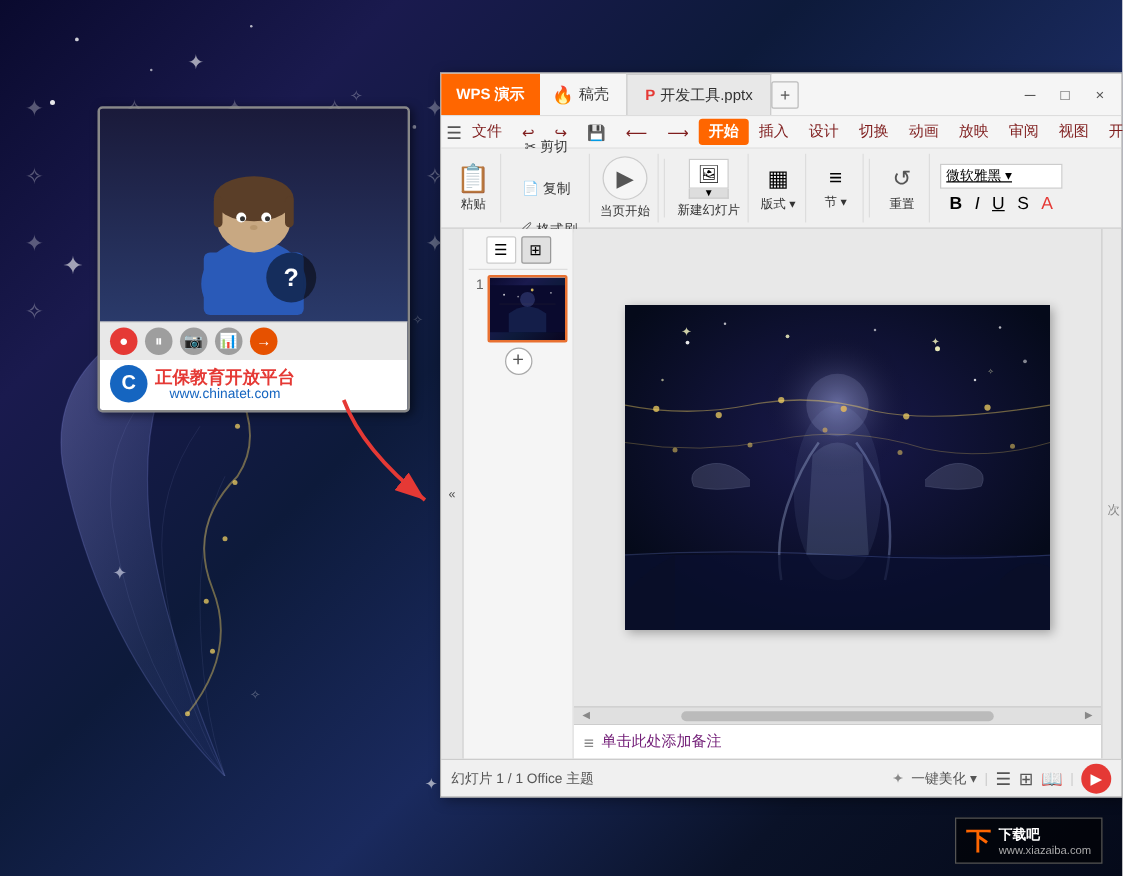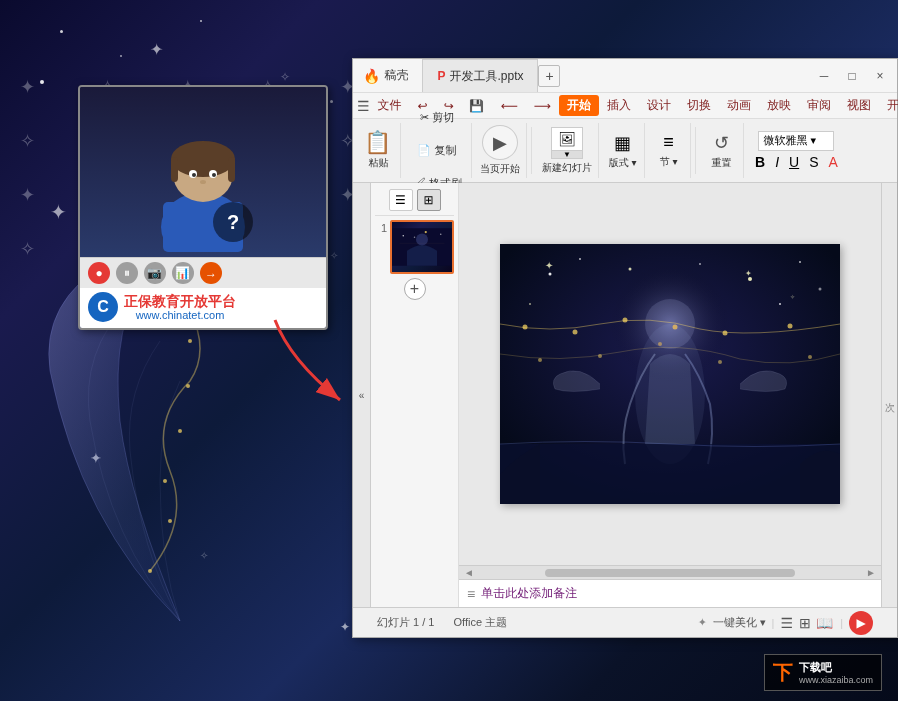--- a/index.html
+++ b/index.html
@@ -480,24 +480,24 @@
       margin-right: 6px;
     }
 
     
     .status-bar {
       background: #f0f0f0;
       height: 30px;
       border-top: 1px solid #ccc;
       display: flex;
       align-items: center;
-      padding: 0 24px;
+      padding: 0 8px;
       font-size: 11px;
       color: #555;
-      gap: 19px;
+      gap: 3px;
       flex-shrink: 0;
     }
 
     .status-right {
       margin-left: auto;
       display: flex;
       align-items: center;
       gap: 6px;
     }
 
@@ -701,20 +701,23 @@
     <marker id="arrowhead" markerWidth="8" markerHeight="6" refX="8" refY="3" orient="auto">
       <polygon points="0 0, 8 3, 0 6" fill="#e53935"></polygon>
     </marker>
   </defs>
   <path d="M 15 20 Q 30 60 80 100" stroke="#e53935" stroke-width="3" fill="none" marker-end="url(#arrowhead)"></path>
 </svg>
 
 <div class="wps-window">
 
   <div class="title-bar">
+    <div class="tab-wps">
+      <span>WPS 演示</span>
+    </div>
     <div class="tab-kegou">
       <span class="kegou-icon">🔥</span>
       <span>稿壳</span>
     </div>
     <div class="tab-file">
       <span class="file-icon-p">P</span>
       <span>开发工具.pptx</span>
     </div>
     <button class="new-tab-btn">+</button>
     <div class="title-spacer"></div>
@@ -793,21 +796,21 @@
 
     <div style="width:1px;background:#ddd;margin:4px 2px;"></div>
 
     <div class="ribbon-group">
       <div style="font-size:18px;cursor:pointer;color:#555">↺</div>
       <div class="ribbon-label">重置</div>
     </div>
 
     <div class="ribbon-group" style="gap:2px;">
 
-      <div style="width:76px;height:20px;border:1px solid #ccc;background:white;font-size:11px;display:flex;align-items:center;padding:0 4px;cursor:text;">微软雅黑 ▾</div>
+      <div style="width:98px;height:20px;border:1px solid #ccc;background:white;font-size:11px;display:flex;align-items:center;padding:0 4px;cursor:text;text-decoration:underline;">微软雅黑 ▾</div>
       <div class="ribbon-btn-row" style="gap:4px;">
         <span style="font-weight:bold;cursor:pointer;padding:1px 3px;font-size:14px;">B</span>
         <span style="font-style:italic;cursor:pointer;padding:1px 3px;font-size:14px;">I</span>
         <span style="text-decoration:underline;cursor:pointer;padding:1px 3px;font-size:14px;">U</span>
         <span style="cursor:pointer;padding:1px 3px;font-size:14px;">S</span>
         <span style="cursor:pointer;padding:1px 3px;font-size:14px;color:#e53935;">A</span>
       </div>
     </div>
   </div>
 

